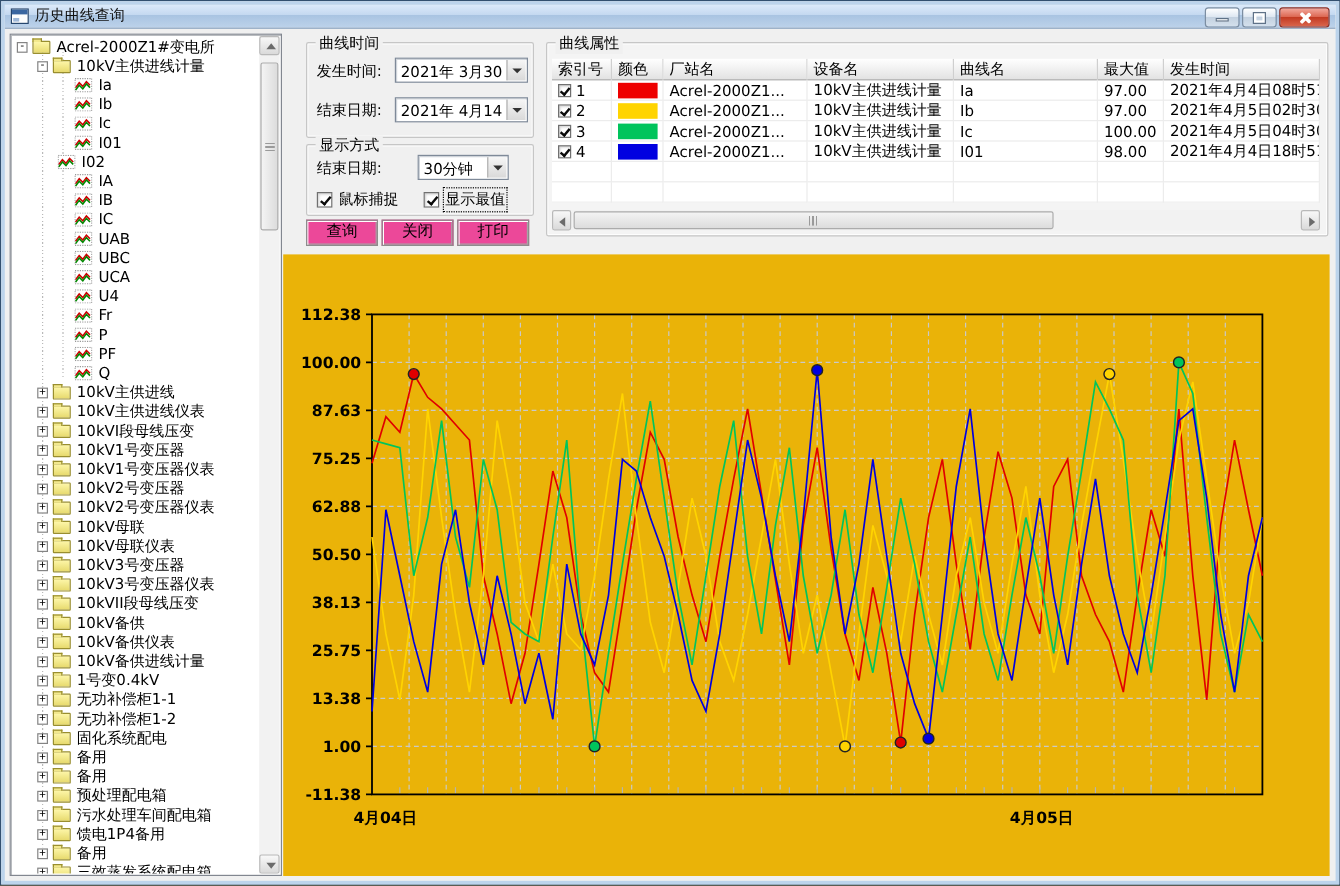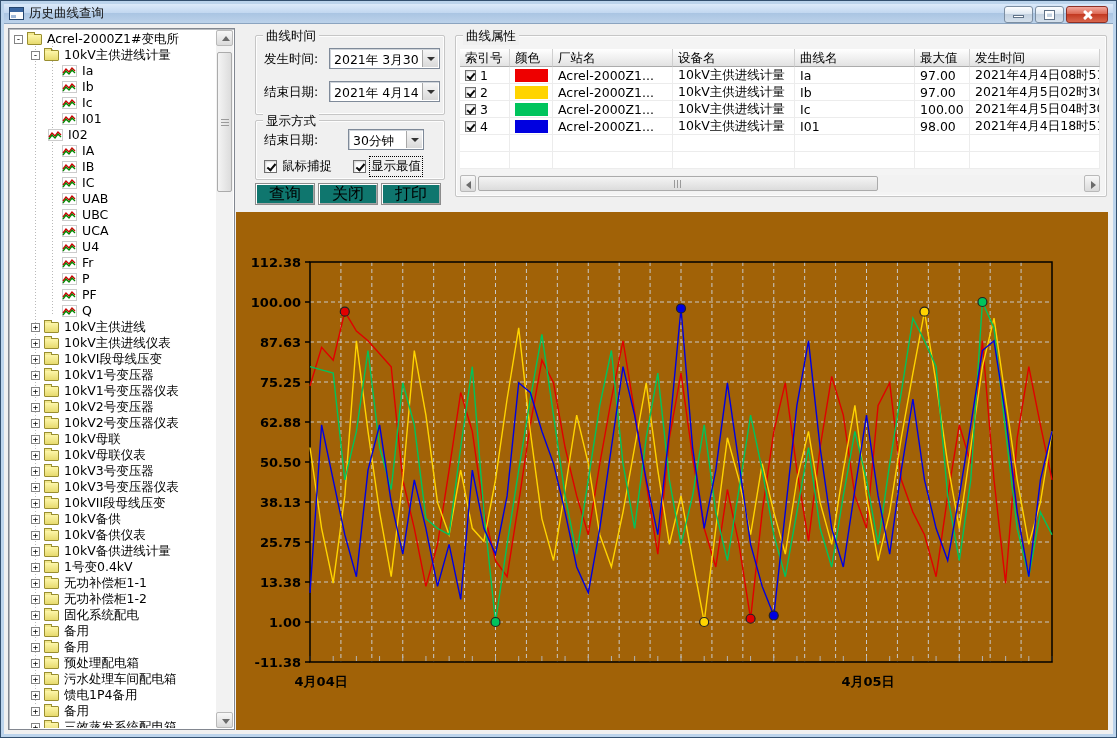--- a/index.html
+++ b/index.html
@@ -63,22 +63,22 @@
   .combo .txt{position:absolute;left:4px;top:3px;font-size:12.5px;white-space:nowrap;}
   .combo .btn{position:absolute;right:1px;top:1px;bottom:1px;width:16px;border-left:1px solid #a8a8a8;
     background:linear-gradient(#f6f6f6,#d9d9d9);}
   .combo .btn i{position:absolute;left:4px;top:7px;width:0;height:0;border-left:4px solid transparent;border-right:4px solid transparent;border-top:4px solid #333;}
   .cb{position:relative;width:13px;height:13px;background:#fff;border:1px solid #707070;box-shadow:inset 1px 1px 2px rgba(0,0,0,.18);}
   .cb.checked::after{content:"";position:absolute;left:2px;top:3px;width:7px;height:3px;
     border-left:2px solid #0a0a0a;border-bottom:2px solid #0a0a0a;transform:rotate(-50deg);}
   .cbrow{position:absolute;display:flex;align-items:center;gap:5px;}
   .cblabel{font-size:12.5px;text-align:center;}
   .cblabel.focused{outline:1px dotted #000;outline-offset:1px;}
-  .btn93{position:absolute;width:60px;height:22px;background:#0f766e;border:1px solid #8c8c8c;
-    box-shadow:inset 1px 1px 0 #ffffff,inset -1px -1px 0 #a6a6a6;font-size:16px;text-align:center;line-height:20px;cursor:default;}
+  .btn93{position:absolute;width:60px;height:22px;background:#ec4899;border:1px solid #8c8c8c;
+    box-shadow:inset 1px 1px 0 #ffffff,inset -1px -1px 0 #a6a6a6;font-size:13px;text-align:center;line-height:20px;cursor:default;}
 
   
   .table{position:absolute;left:4px;top:13px;width:640px;height:120px;background:#fff;overflow:hidden;}
   .tr,.thr{display:flex;width:640px;}
   .thr{height:18px;}
   .th{background:linear-gradient(#ffffff,#eeeeee 60%,#e2e2e2);border-right:1px solid #cfcfcf;border-bottom:1px solid #ababab;
     padding:1px 0 0 5px;font-size:12.5px;white-space:nowrap;overflow:hidden;}
   .tr{height:17px;}
   .td{border-right:1px solid #ececec;border-bottom:1px solid #ececec;padding:1px 0 0 5px;font-size:12.5px;
     white-space:nowrap;overflow:hidden;display:flex;align-items:center;gap:4px;}
@@ -90,21 +90,21 @@
   .hsb .btn-left{left:0;}
   .hsb .btn-right{left:auto;right:0;}
   .tri-left{position:absolute;left:5px;top:4.5px;width:0;height:0;border-top:4px solid transparent;border-bottom:4px solid transparent;border-right:5px solid #6b6b6b;}
   .tri-right{position:absolute;left:6px;top:4.5px;width:0;height:0;border-top:4px solid transparent;border-bottom:4px solid transparent;border-left:5px solid #6b6b6b;}
   .hsb-thumb{position:absolute;left:18px;top:1px;width:400px;height:15px;border:1px solid #ababab;border-radius:2px;
     background:linear-gradient(#f4f4f4,#dcdcdc);}
   .hsb-thumb::after{content:"";position:absolute;top:3px;left:50%;margin-left:-4px;width:8px;height:8px;
     background:repeating-linear-gradient(90deg,#9a9a9a 0 1px,transparent 1px 3px);}
 
   
-  .chart-panel{position:absolute;left:232px;top:208px;width:872px;height:518px;background:#a16207;}
+  .chart-panel{position:absolute;left:232px;top:208px;width:872px;height:518px;background:#eab308;}
   #chart-svg{position:absolute;left:0;top:0;}
   #chart-svg text{font-family:"DejaVu Sans","Liberation Sans",sans-serif;font-weight:700;font-size:13px;fill:#000;}
 </style>
 </head>
 <body>
 
 <div class="stage">
   <div class="win-outer">
     <div class="win-inner">
       <div class="canvas">

